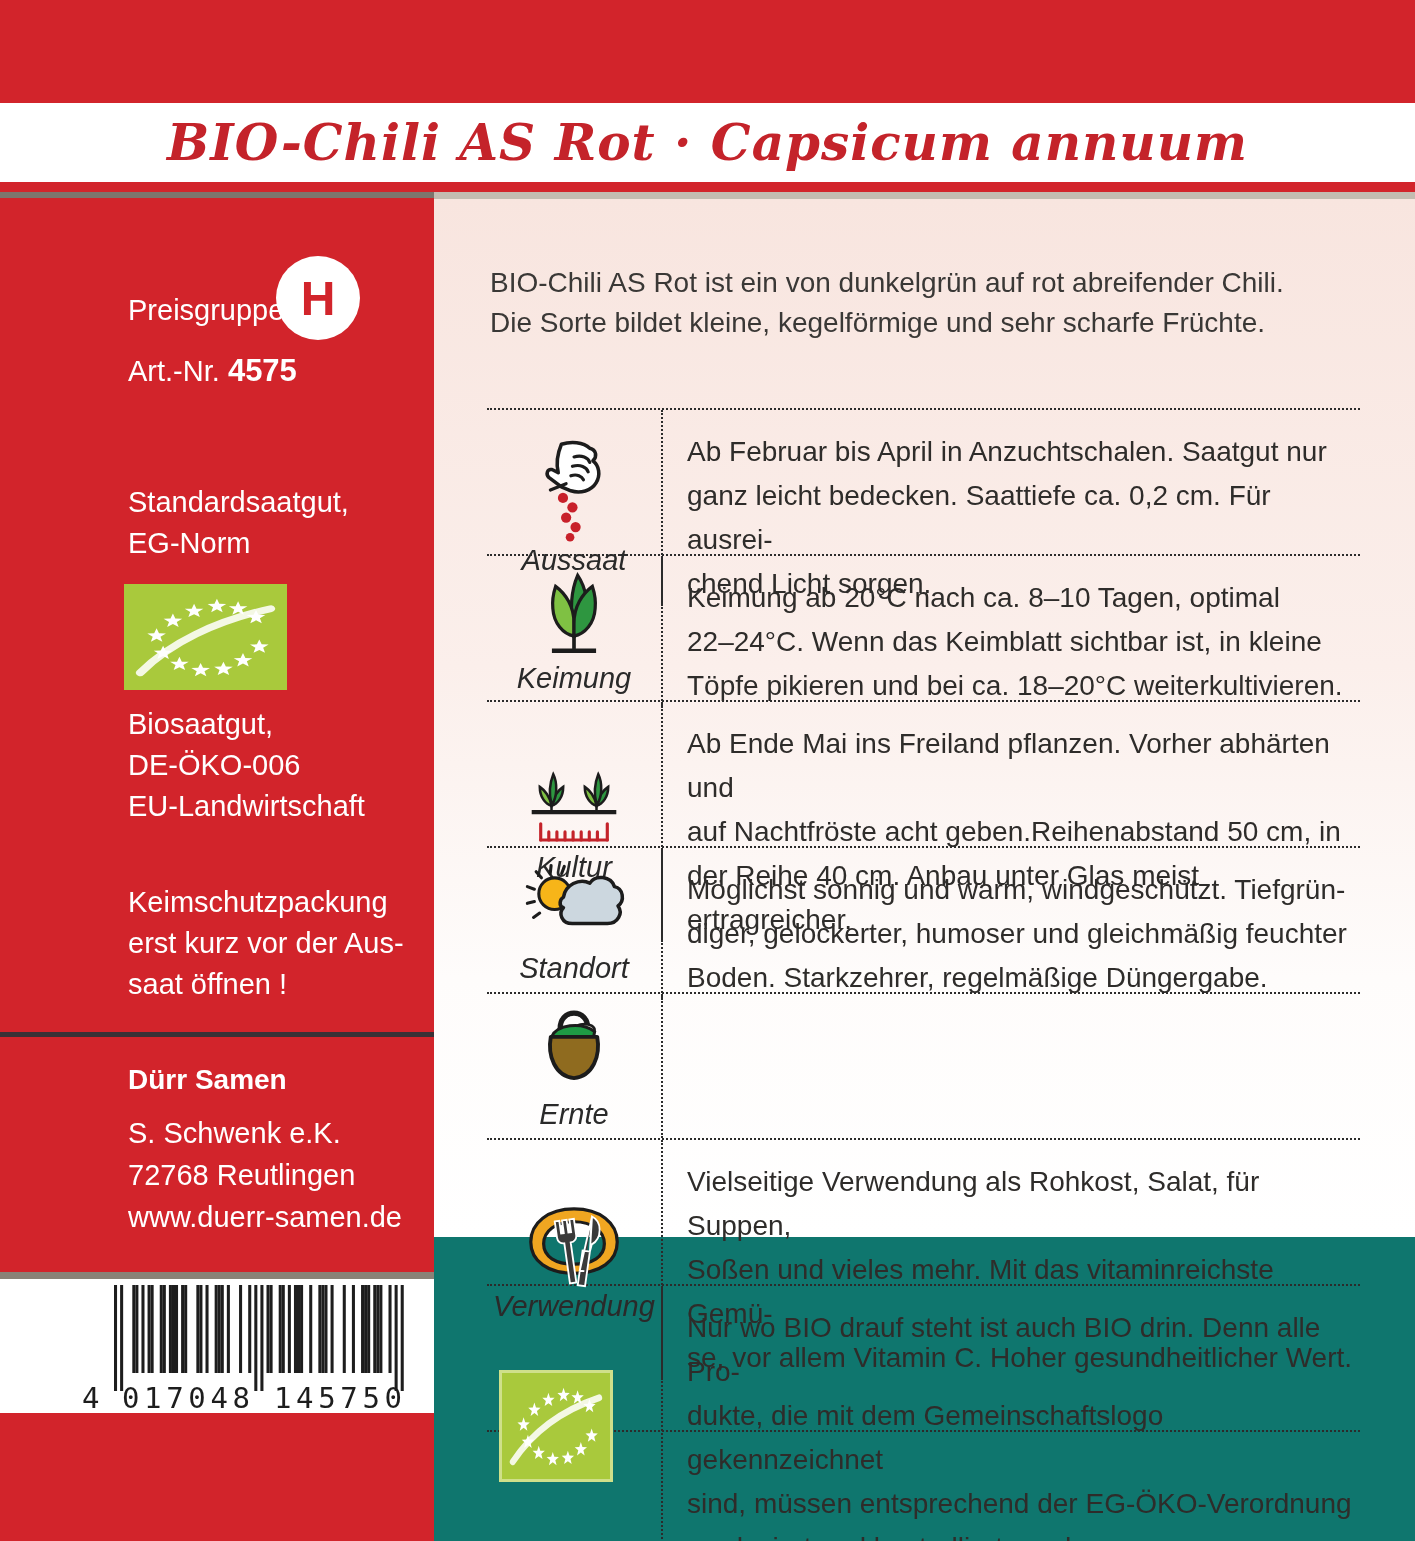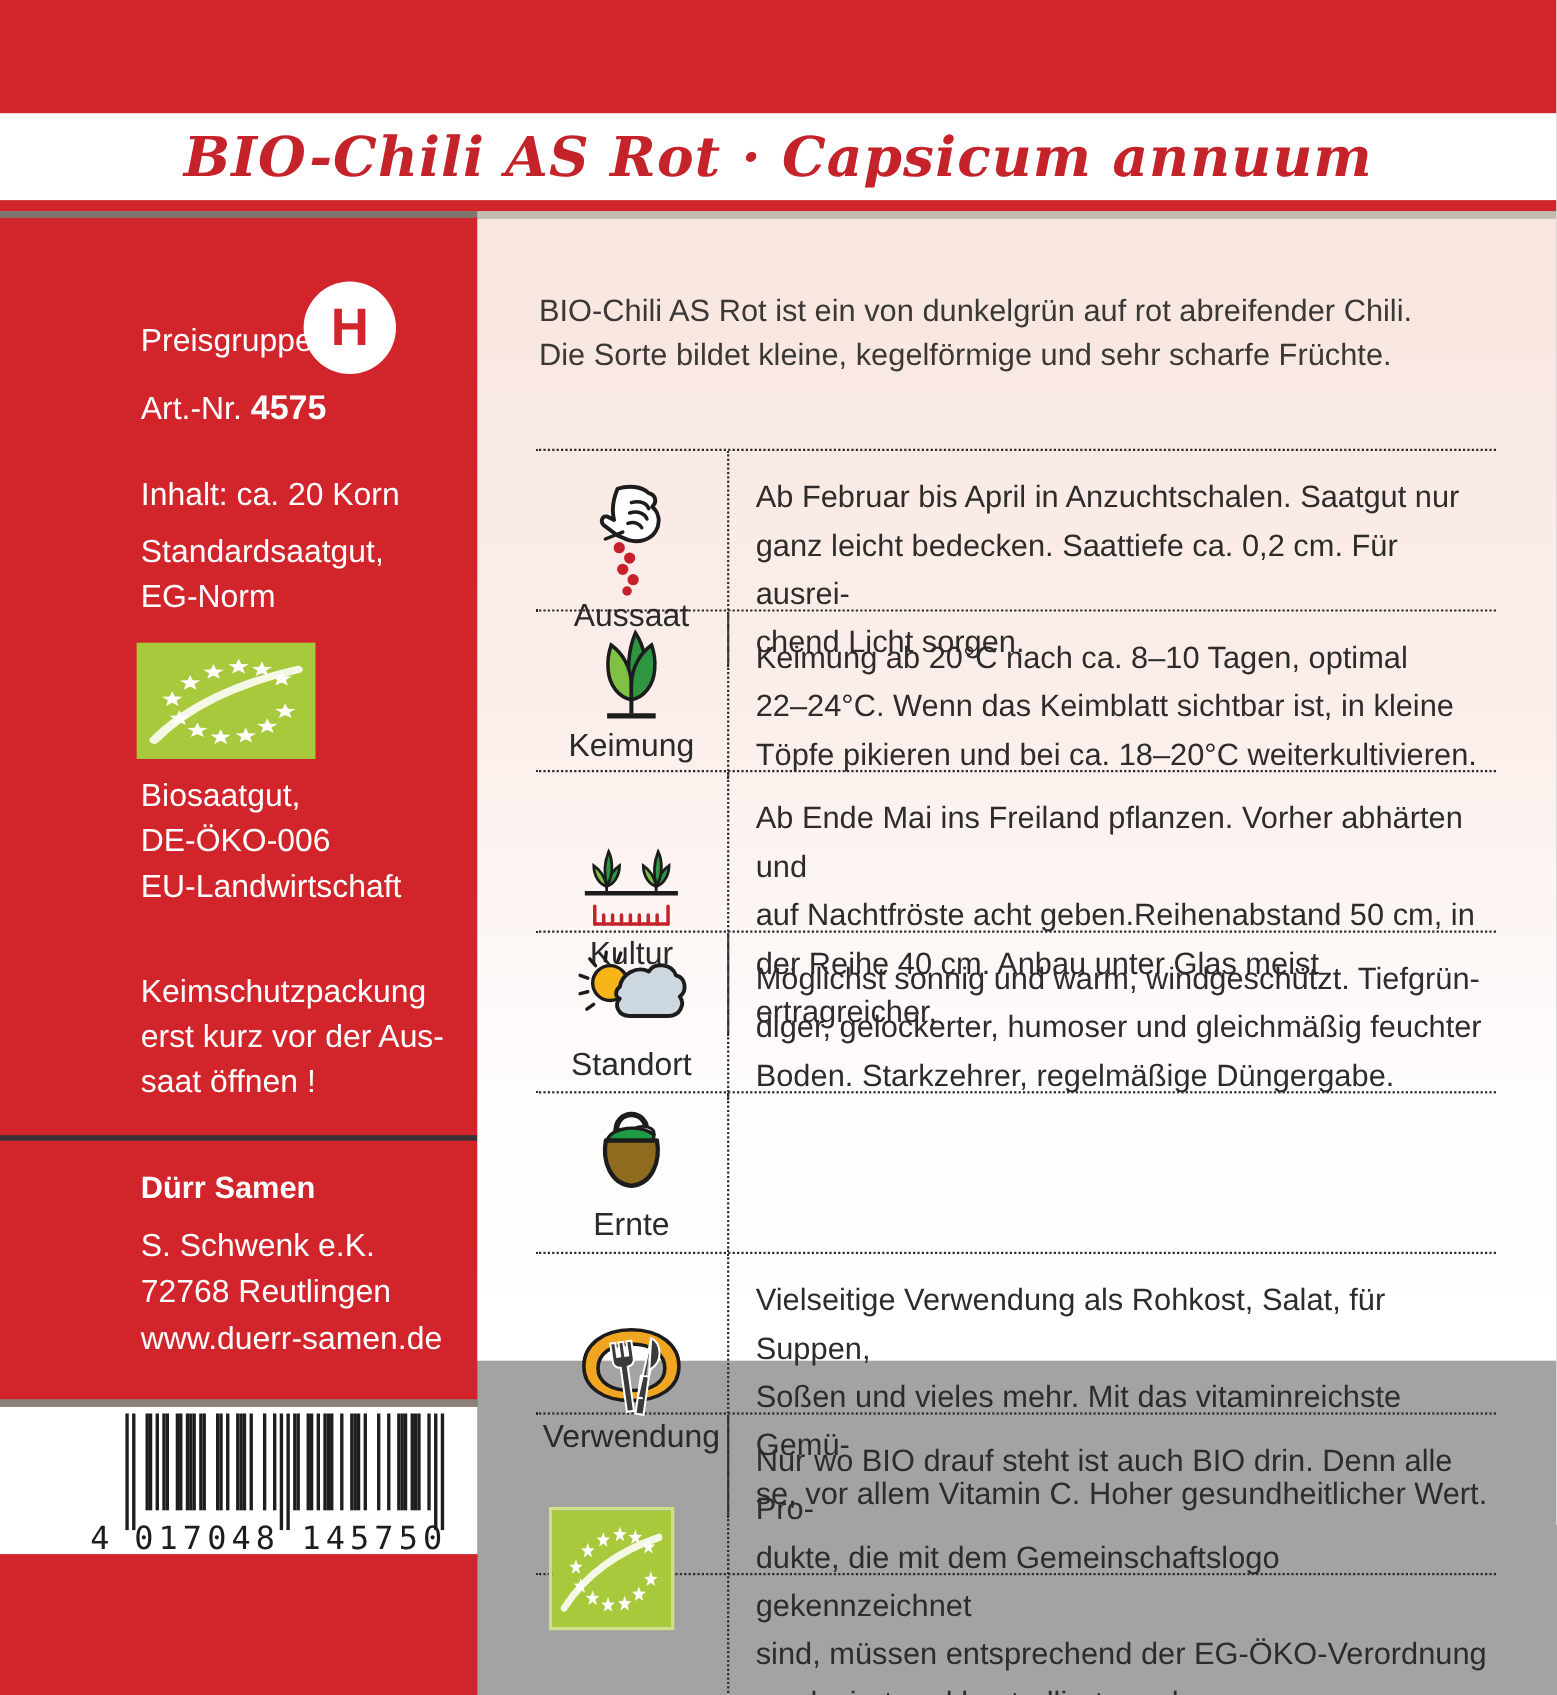--- a/index.html
+++ b/index.html
@@ -1,16 +1,16 @@
 <!DOCTYPE html>
 <html><head>
 <meta charset="utf-8">
 <style>
   html,body{margin:0;padding:0;background:#fff;}
-  .page{position:relative;width:1415px;height:1541px;background:#a3a3a3;overflow:hidden;
+  .page{position:relative;width:1415px;height:1541px;background:#0f766e;overflow:hidden;
         font-family:"Liberation Sans",sans-serif;}
   .abs{position:absolute;}
   
   .topbar{left:0;top:0;width:1415px;height:103px;background:#d2242b;}
   .titleband{left:0;top:103px;width:1415px;height:79px;background:#fff;
              display:flex;align-items:center;justify-content:center;}
   .title{font-family:"DejaVu Serif",serif;font-style:italic;font-weight:bold;
          font-size:50px;color:#c4232a;letter-spacing:1px;white-space:nowrap;}
   .redstrip{left:0;top:182px;width:1415px;height:10px;background:#d2242b;}
   .leftshadow{left:0;top:192px;width:434px;height:6px;background:#7d756d;}
@@ -36,21 +36,21 @@
   .side-bottomline{left:0;top:1272px;width:434px;height:7px;background:#8a8277;}
   .barcode-zone{left:0;top:1279px;width:434px;height:134px;background:#fff;}
   .bottom-red{left:0;top:1413px;width:434px;height:128px;background:#d2242b;}
   
   .main{left:434px;top:199px;width:981px;height:1038px;
         background:linear-gradient(180deg,#f8e5df 0%,#fbefeb 45%,#fefcfb 75%,#ffffff 100%);}
   .desc{left:56px;top:36px;font-size:28px;line-height:40px;color:#3a3836;white-space:pre-line;}
   .itable{left:53px;top:209px;width:873px;border-top:2px dotted #2b2b2b;}
   .row{display:grid;grid-template-columns:176px 1fr;height:146px;border-bottom:2px dotted #2b2b2b;box-sizing:border-box;}
   .icon-cell{border-right:2px dotted #2b2b2b;display:flex;flex-direction:column;
-             align-items:center;justify-content:center;padding:4px 0 6px 0;box-sizing:border-box;}
+             align-items:center;justify-content:center;padding:4px 0 6px 0;box-sizing:border-box;font-style:italic;}
   .icon-label{font-size:29px;color:#2a2a2a;margin-top:2px;}
   .text-cell{display:flex;align-items:center;padding-left:24px;font-size:28px;line-height:44px;
              color:#2e2c2a;white-space:pre-line;box-sizing:border-box;margin-top:20px;}
   .logo-left{margin-right:auto;margin-left:12px;}
   .barcode-digit{font-family:"DejaVu Sans Mono",monospace;font-size:29px;fill:#1d1d1d;}
 </style>
 </head>
 <body>
 
 <svg width="0" height="0" style="position:absolute" aria-hidden="true">
@@ -85,21 +85,20 @@
   <div class="abs redstrip"></div>
   <div class="abs leftshadow"></div>
   <div class="abs tanline"></div>
 
   <aside class="abs sidebar">
     <div class="abs s-text pg-label">Preisgruppe</div>
     <div class="abs badge">
       <span>H</span>
     </div>
     <div class="abs s-text artnr"><span>Art.-Nr. </span><b>4575</b></div>
-    <div class="abs s-text inhalt">Inhalt: ca. 20 Korn</div>
     <div class="abs s-text saatgut">Standardsaatgut,
 EG-Norm</div>
 
     <svg class="abs logo-side" width="163" height="106" viewBox="0 0 100 86" preserveAspectRatio="none">
       <rect width="100" height="86" fill="#a9c93c"></rect>
       <use href="#eu-leaf"></use>
     </svg>
 
     <div class="abs s-text biocert">Biosaatgut,
 DE-ÖKO-006

